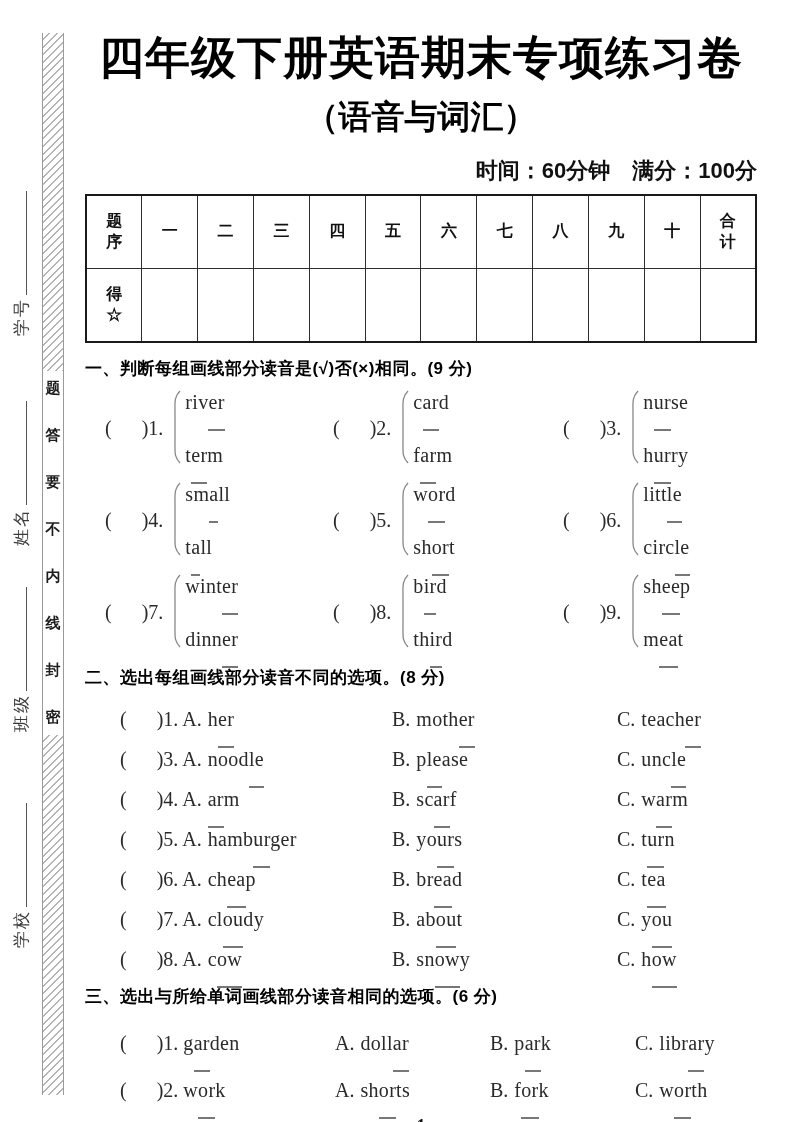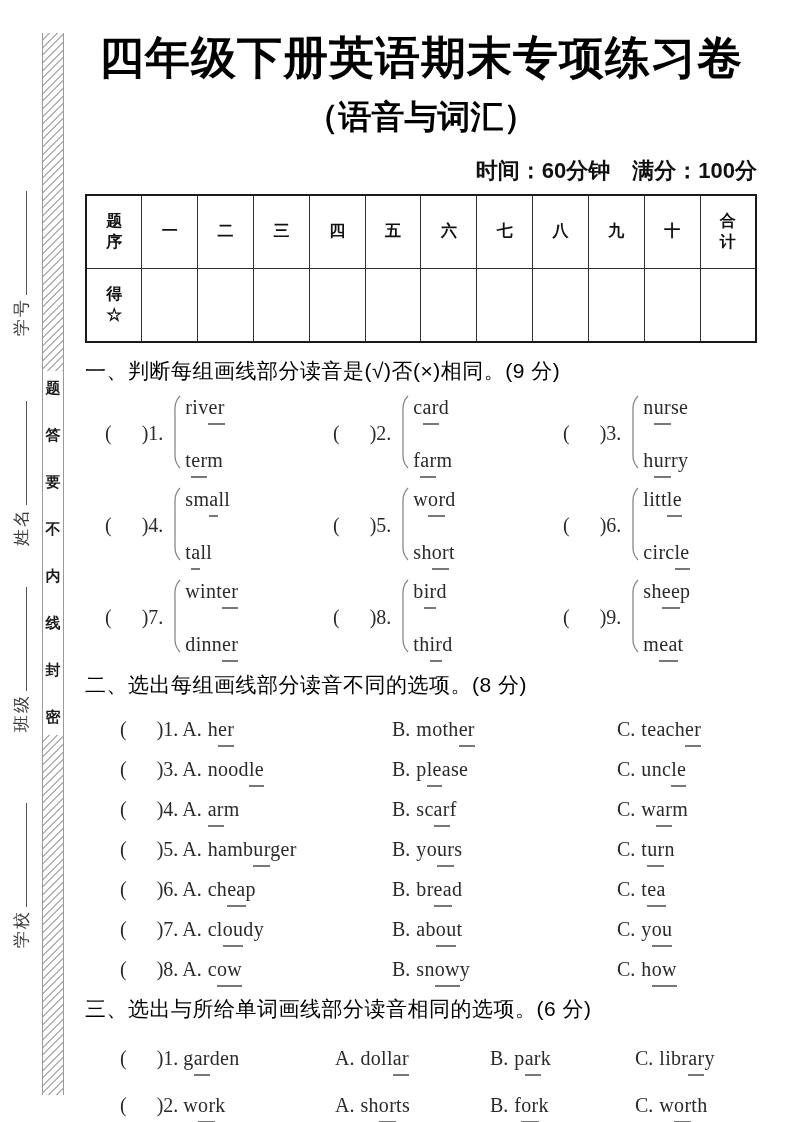--- a/index.html
+++ b/index.html
@@ -25,23 +25,23 @@
   main{position:absolute;left:85px;top:0;width:672px}
   .title{font-family:Liberation Serif, serif;font-weight:900;font-size:45px;line-height:1.15;
     text-align:center;margin-top:33px;letter-spacing:1px;color:#000}
   .subtitle{font-family:"Liberation Sans",sans-serif;font-weight:900;font-size:33px;text-align:center;margin-top:10px;color:#000}
   .meta{font-family:"Liberation Sans",sans-serif;font-weight:bold;font-size:22px;text-align:right;margin-top:16px;color:#111}
 
   table.score{width:100%;border-collapse:collapse;border:2.5px solid #1a1a1a;margin-top:8px;table-layout:fixed}
   table.score th,table.score td{border:1px solid #2e2e2e;height:31px;text-align:center;
     font-family:"Liberation Sans",sans-serif;font-size:16px;font-weight:bold;color:#111;padding:15px}
 
-  .sec-heading{font-family:"Liberation Sans",sans-serif;font-weight:normal;font-size:21px;color:#000;margin-top:14px;letter-spacing:.5px}
-
-  .ul{border-bottom:2px solid #777;padding-bottom:5px}
+  .sec-heading{font-family:"Liberation Sans",sans-serif;font-weight:bold;font-size:17px;color:#000;margin-top:14px;letter-spacing:.5px}
+
+  .ul{border-bottom:2px solid #777;padding-bottom:16px}
   .word{font-size:20px;color:#2a2a2a;letter-spacing:.3px}
   .blank{font-size:20px;color:#2a2a2a;white-space:nowrap}
   .blank .gap{display:inline-block;width:30px}
 
   
   .s1-grid{display:grid;grid-template-columns:228px 230px 1fr;padding-left:20px;row-gap:14px;margin-top:10px}
   .pair-item{display:flex;align-items:center;gap:3px;height:78px}
   .pair-item .brace{flex:0 0 12px;margin-left:4px}
   .pair-words{display:flex;flex-direction:column;justify-content:space-between;height:76px}
 

